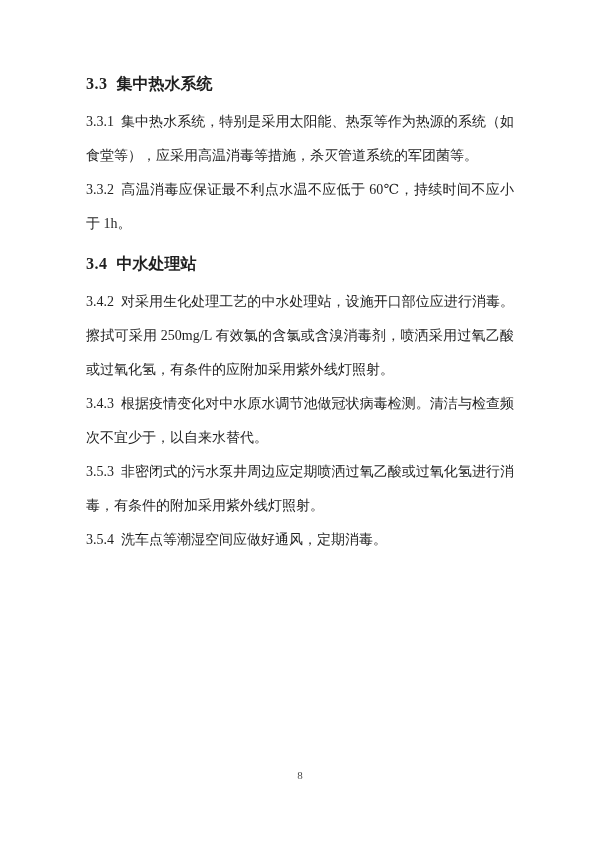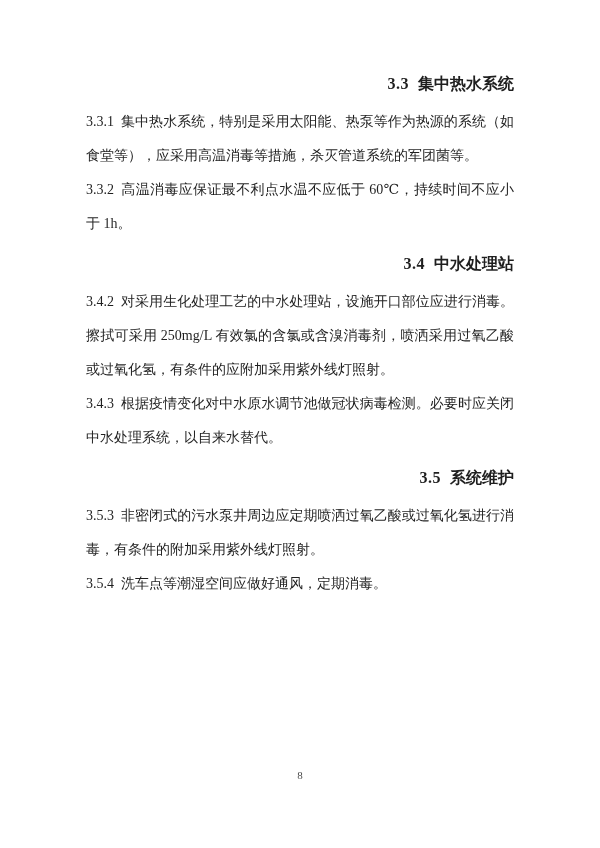--- a/index.html
+++ b/index.html
@@ -15,21 +15,21 @@
     box-sizing: border-box;
     padding: 74px 86px 0 86px;
     font-family: "Liberation Serif", "DejaVu Serif", serif;
     color: #1f1f1f;
     overflow: hidden;
   }
   .heading {
     font-size: 16px;
     line-height: 20px;
     font-weight: bold;
-    text-align: right;
+    text-align: left;
     margin: 13px 0 11px 0;
   }
   .heading.first {
     margin-top: 0;
   }
   .h-num {
     margin-right: 9px;
     letter-spacing: 0.5px;
   }
   .clause {
@@ -70,28 +70,25 @@
   </section>
 
   <section>
     <h2 class="heading">
       <span class="h-num">3.4</span><span class="h-title">中水处理站</span>
     </h2>
     <p class="clause">
       <span class="c-num">3.4.2</span><span class="c-text">对采用生化处理工艺的中水处理站，设施开口部位应进行消毒。擦拭可采用 250mg/L 有效氯的含氯或含溴消毒剂，喷洒采用过氧乙酸或过氧化氢，有条件的应附加采用紫外线灯照射。</span>
     </p>
     <p class="clause">
-      <span class="c-num">3.4.3</span><span class="c-text">根据疫情变化对中水原水调节池做冠状病毒检测。必要时应关闭中水处理系统，以自来水替代。</span>
+      <span class="c-num">3.4.3</span><span class="c-text">根据疫情变化对中水原水调节池做冠状病毒检测。清洁与检查频次不宜少于，以自来水替代。</span>
     </p>
   </section>
 
   <section>
-    <h2 class="heading">
-      <span class="h-num">3.5</span><span class="h-title">系统维护</span>
-    </h2>
     <p class="clause">
       <span class="c-num">3.5.3</span><span class="c-text">非密闭式的污水泵井周边应定期喷洒过氧乙酸或过氧化氢进行消毒，有条件的附加采用紫外线灯照射。</span>
     </p>
     <p class="clause">
       <span class="c-num">3.5.4</span><span class="c-text">洗车点等潮湿空间应做好通风，定期消毒。</span>
     </p>
   </section>
 
   <div class="page-num">8</div>
 </div>

